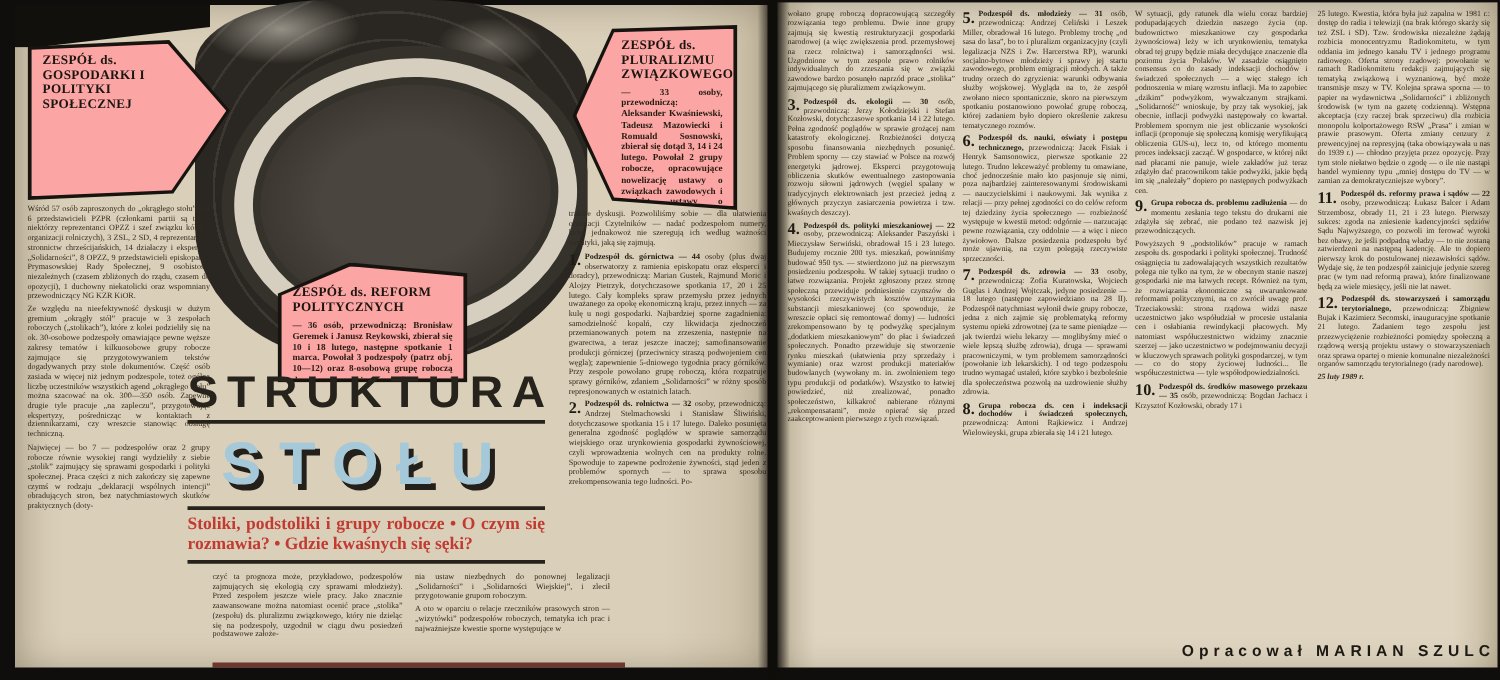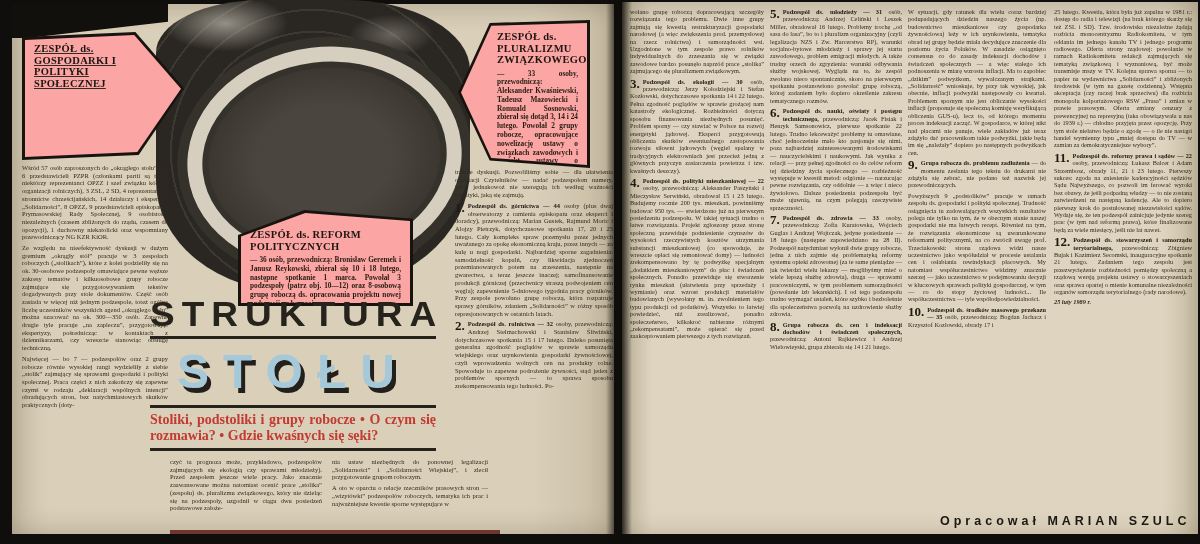--- a/index.html
+++ b/index.html
@@ -33,26 +33,26 @@
   .photo .crowd{position:absolute;inset:0;background:
      repeating-radial-gradient(circle at 50% 52%,rgba(0,0,0,0) 0 9px,rgba(210,205,190,.10) 9px 11px,rgba(0,0,0,0) 11px 22px);}
 
   
   .tbox{position:absolute;}
   .tbox .bord{position:absolute;inset:0;background:#17140f;}
   .tbox .fill{position:absolute;inset:3px;background:#fca5a5;padding:8px 9px;box-sizing:border-box;}
   .tbox h3{margin:0 0 4px;font:bold 10.5px/11.5px "Liberation Serif",serif;color:#1c1610;letter-spacing:.3px;}
   .tbox p{margin:0;font:bold 7.3px/8.8px "Liberation Serif",serif;color:#241c10;text-align:justify;}
   #box1{left:22px;top:32px;width:162px;height:128px;}
-  #box1 .bord,#box1 .fill{clip-path:polygon(0 4%,70% 0,100% 44%,72% 96%,0 100%);text-decoration:underline;}
+  #box1 .bord,#box1 .fill{clip-path:polygon(0 4%,70% 0,100% 44%,72% 96%,0 100%);}
   #box1 .fill{padding-right:40px;}
   #box2{left:458px;top:20px;width:132px;height:148px;}
   #box2 .bord,#box2 .fill{clip-path:polygon(24% 2%,100% 0,100% 100%,24% 95%,0 49%);}
   #box2 .fill{padding-left:36px;}
-  #box3{left:238px;top:210px;width:152px;height:96px;padding-left:23px;}
+  #box3{left:222px;top:210px;width:152px;height:96px;}
   #box3 .bord,#box3 .fill{clip-path:polygon(0 26%,38% 0,100% 9%,100% 100%,0 100%);}
   #box3 .fill{padding-top:16px;}
 
   
   .mast{position:absolute;left:150px;top:294px;width:286px;}
   .t-top{font-family:"Liberation Sans",sans-serif;font-weight:800;font-size:37px;line-height:40px;
     letter-spacing:7px;color:#26221c;text-align:center;transform:scaleY(.96);}
   .rule{height:3px;background:#26221c;margin:2px 0;}
   .t-bottom{font-family:"Liberation Sans",sans-serif;font-weight:800;font-size:48px;line-height:62px;
     letter-spacing:14px;color:#a6c9da;text-shadow:4px 5px 0 #23201b;text-align:center;}
@@ -67,21 +67,21 @@
   .date{font-style:italic;font-weight:bold;}
   #colA{left:22px;top:164px;width:146px;height:370px;}
   #colB{left:170px;top:458px;width:152px;height:74px;}
   #colC{left:332px;top:458px;width:156px;height:74px;}
   #colD{left:455px;top:168px;width:158px;height:366px;}
   #colE{left:630px;top:8px;width:134px;height:524px;}
   #colF{left:770px;top:8px;width:132px;height:524px;}
   #colG{left:908px;top:8px;width:138px;height:504px;}
   #colH{left:1054px;top:8px;width:138px;height:500px;}
 
-  .credit{position:absolute;left:940px;top:514px;width:256px;
+  .credit{position:absolute;left:940px;top:514px;width:256px;text-align:right;
     font:bold 12.5px/14px "Liberation Sans",sans-serif;letter-spacing:4px;color:#1c1812;}
 </style>
 </head>
 <body>
 
 <div id="stage">
 
   <div id="page-left" class="page"></div>
   <div id="page-right" class="page"></div>
   <div class="edge-top-left"></div>

